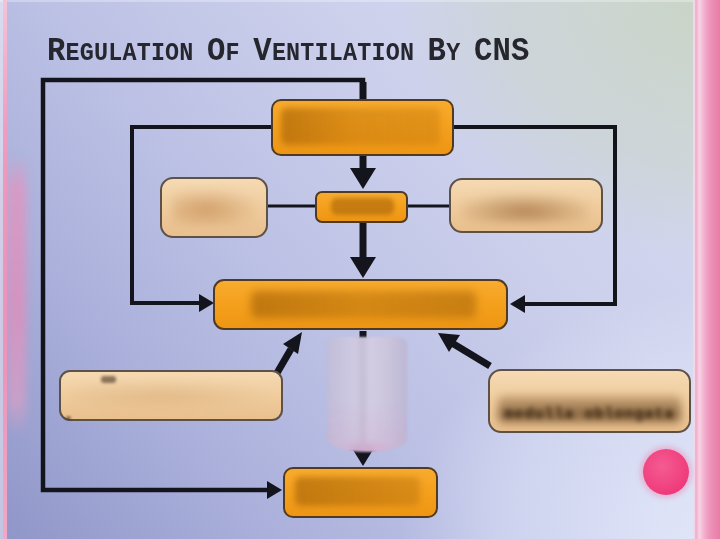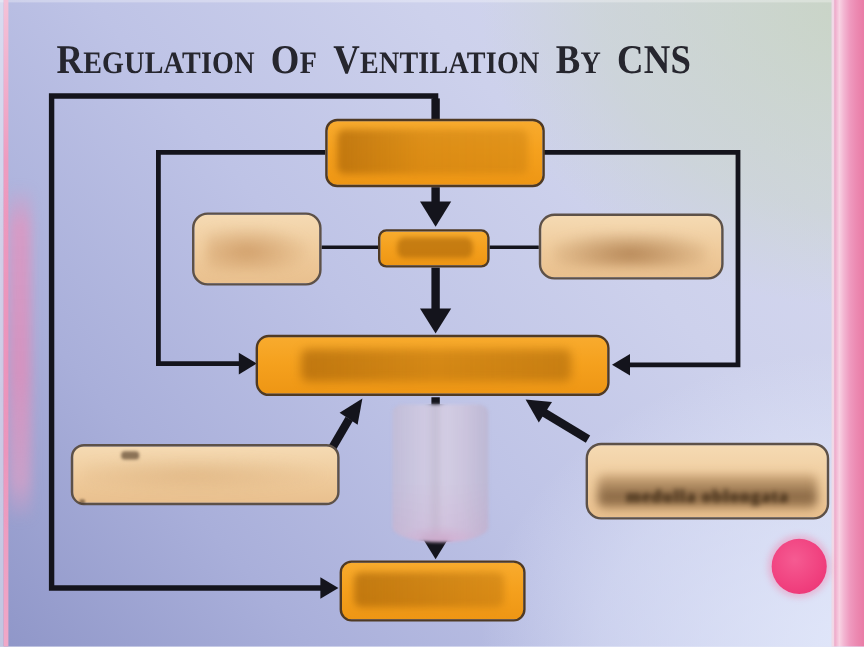--- a/index.html
+++ b/index.html
@@ -1,17 +1,17 @@
 <!DOCTYPE html>
 <html><head>
 <meta charset="utf-8">
 <style>
   html,body{margin:0;padding:0;}
   .slide{position:relative;width:720px;height:539px;overflow:hidden;
-    font-family:Liberation Serif, serif;
+    font-family:Liberation Mono, monospace;
     background:
       radial-gradient(ellipse 400px 320px at 100% 0%, rgba(200,212,195,.95) 0%, rgba(200,212,195,.45) 55%, rgba(200,212,195,0) 80%),
       radial-gradient(ellipse 400px 310px at 100% 100%, rgba(227,233,251,.92) 0%, rgba(227,233,251,.4) 55%, rgba(227,233,251,0) 80%),
       linear-gradient(50deg, #8f96c8 0%, #a9afda 22%, #bec3e6 45%, #cdd1ec 68%, #d9dbf0 100%);}
   .abs{position:absolute;}
   .edge-light{left:0;top:0;width:3px;height:539px;background:rgba(255,255,255,.45);}
   .pink-line{left:3px;top:0;width:4px;height:539px;background:linear-gradient(180deg,#f4c2d8 0%,#ee9cc0 25%,#ec96bc 70%,#f0a8c8 100%);}
   .pink-glow{left:7px;top:155px;width:19px;height:280px;filter:blur(4.5px);
     background:linear-gradient(180deg, rgba(235,148,189,0) 0%, rgba(233,144,187,.68) 12%, rgba(231,138,183,.72) 55%, rgba(235,158,195,.55) 88%, rgba(235,158,195,0) 100%);}
   .top-light{left:0;top:0;width:720px;height:2px;background:rgba(255,255,255,.3);}

